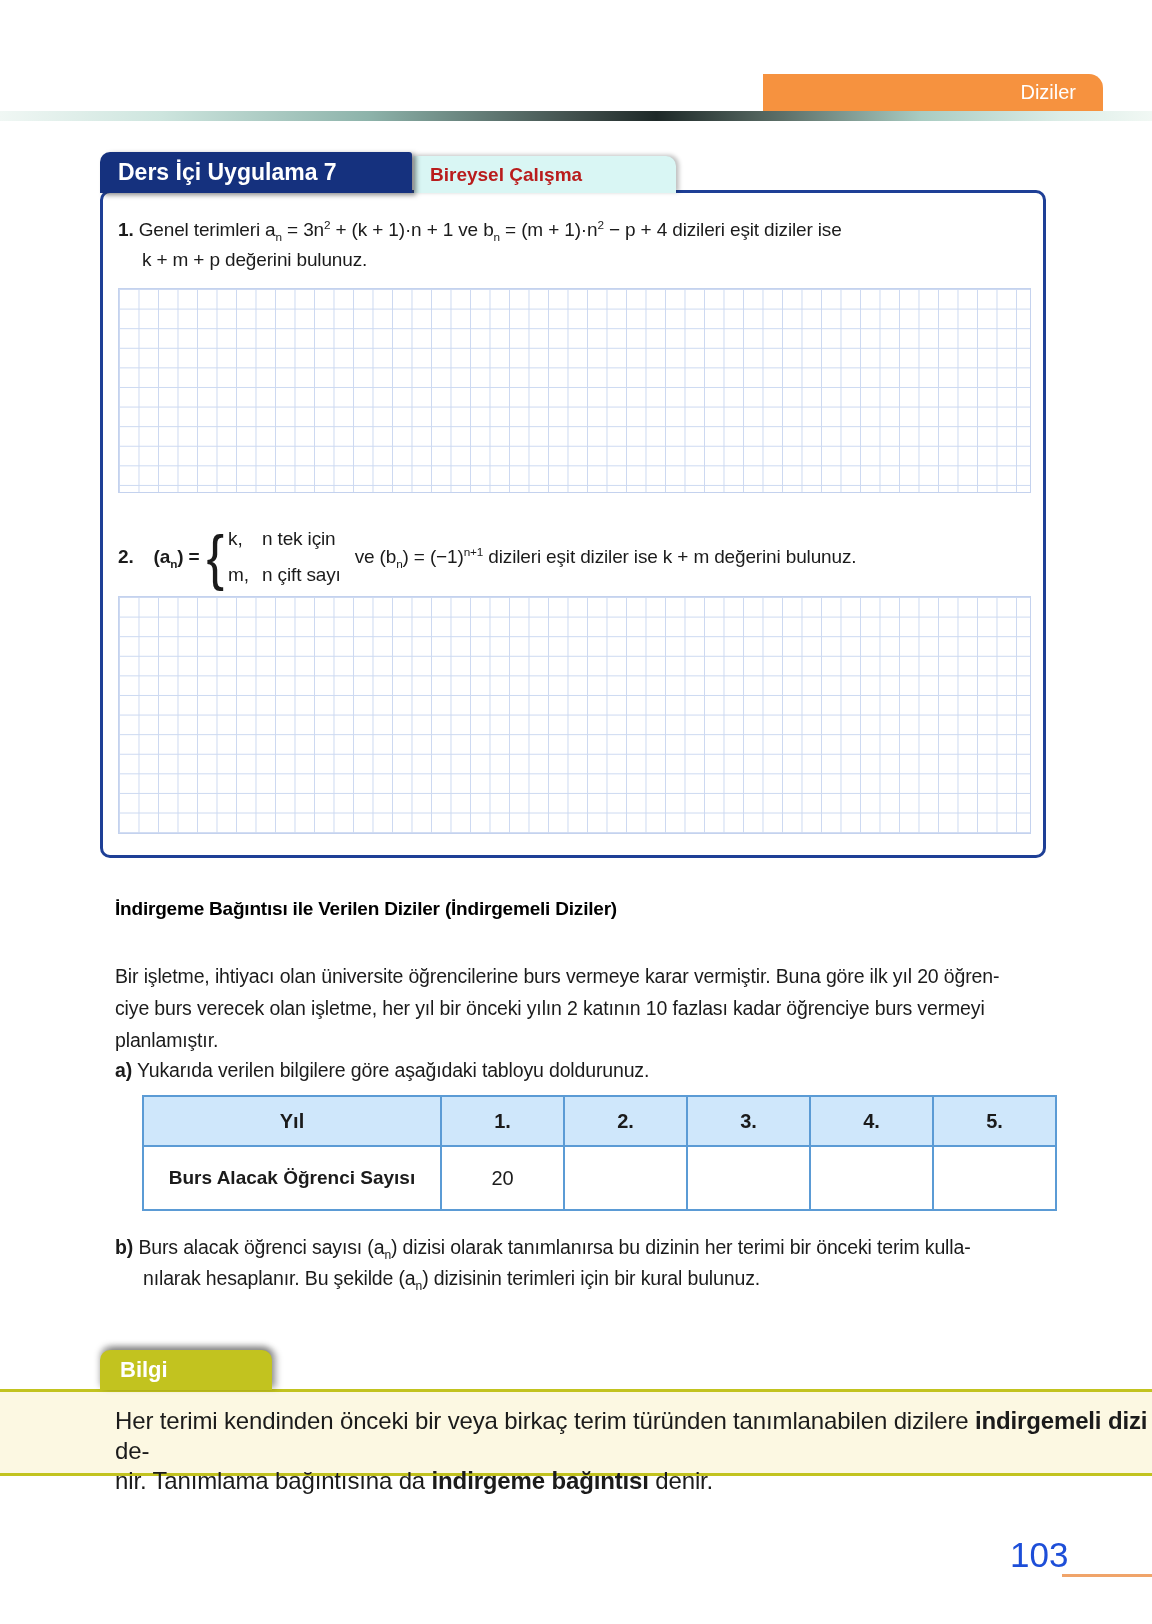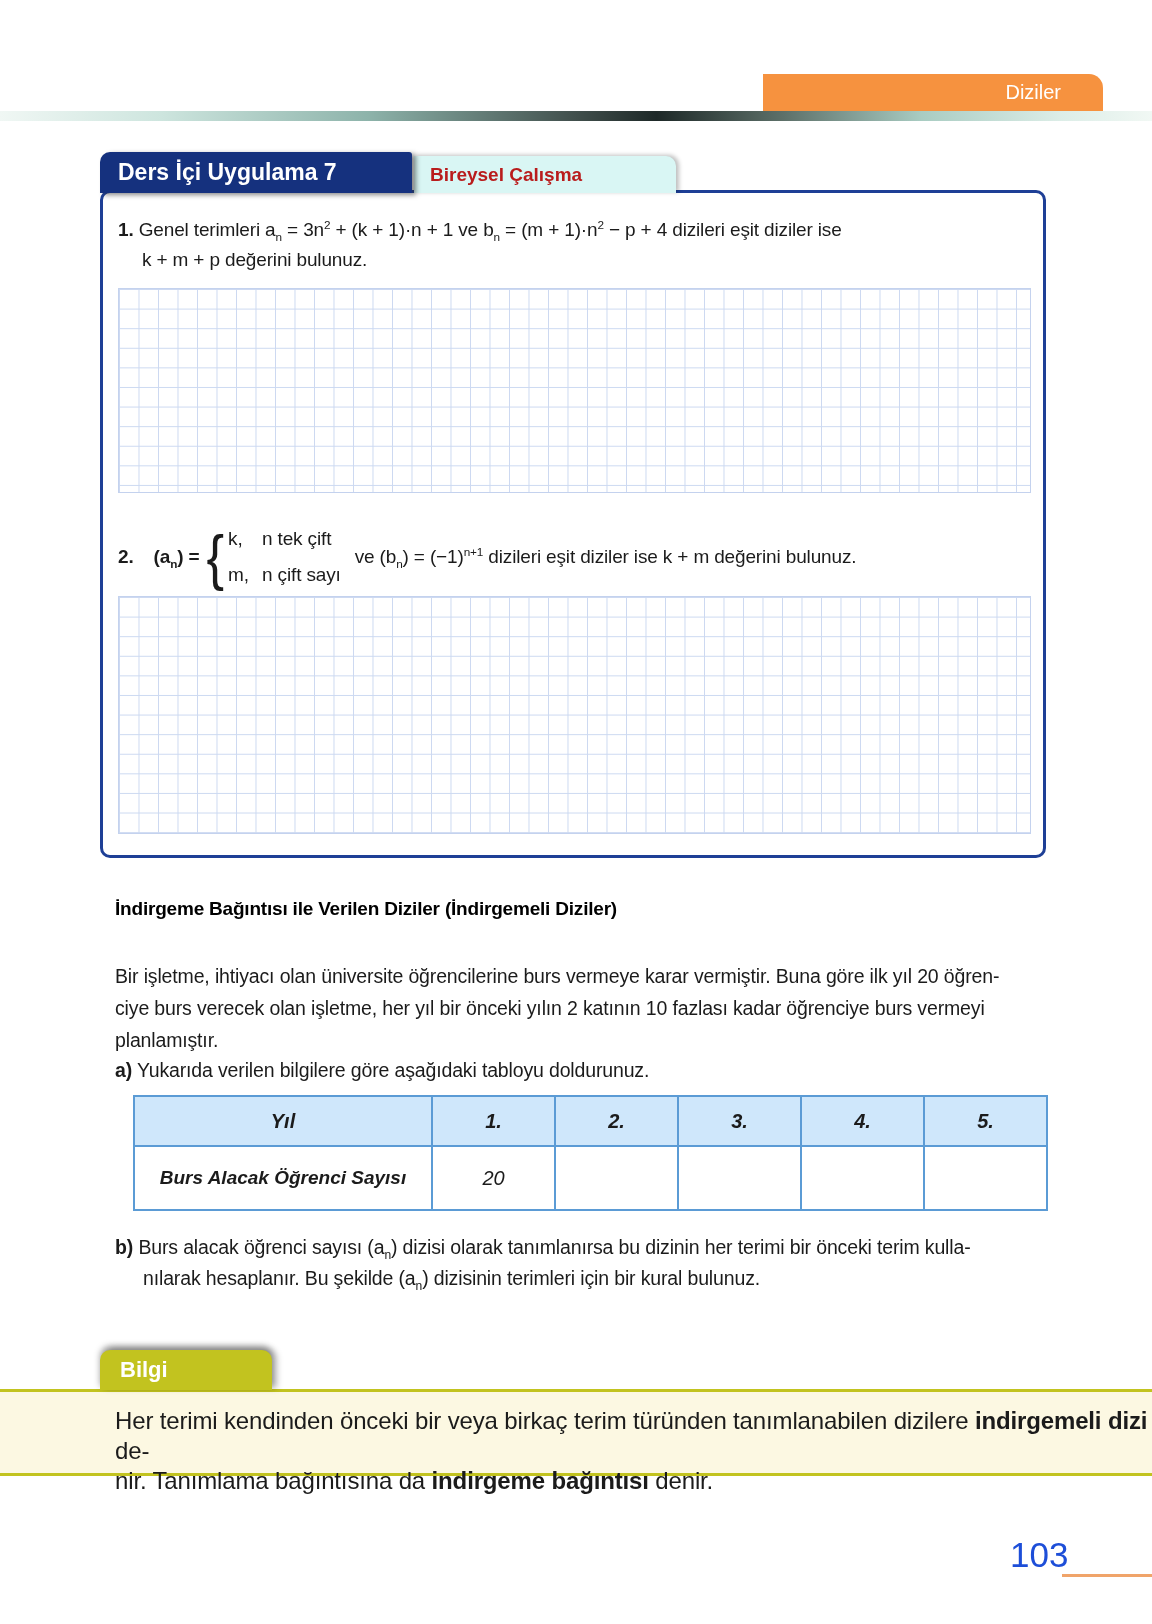--- a/index.html
+++ b/index.html
@@ -10,21 +10,21 @@
   }
   .abs{position:absolute;}
   sub{font-size:0.62em;line-height:0;}
   sup{font-size:0.62em;line-height:0;}
 
   
   .chapter-badge{
     left:763px;top:74px;width:340px;height:37px;
     background:#f6923f;border-radius:0 14px 0 0;
     color:#ffffff;font-size:20px;line-height:37px;
-    text-align:right;padding-right:42px;box-sizing:border-box;
+    text-align:right;padding-right:27px;box-sizing:border-box;
   }
   .top-rule{
     left:0;top:111px;width:1152px;height:10px;
     background:linear-gradient(90deg,
       #f0f7f4 0%, #cde5de 14%, #8db3aa 32%, #414f4c 50%,
       #1e2928 57%, #5d7069 68%, #a9ccc2 80%, #dcede7 92%, #f1f8f4 100%);
   }
 
   
   .tab-navy{
@@ -78,24 +78,23 @@
   .section-heading{
     left:115px;top:898px;width:940px;
     font-size:19px;font-weight:bold;letter-spacing:-0.2px;color:#000;
   }
   .intro{left:115px;top:960px;width:930px;font-size:19.5px;line-height:32px;letter-spacing:-0.15px;}
   .part-a{left:115px;top:1059px;width:930px;font-size:19.5px;letter-spacing:-0.15px;}
   .part-label{font-weight:bold;}
 
   
   .fill-table{
-    left:133px;top:1095px;width:904px;
+    left:142px;top:1095px;width:904px;
     border-collapse:collapse;table-layout:fixed;
     font-size:20px;
-    font-style:italic;
   }
   .fill-table td{
     border:2px solid #5b9bd5;text-align:center;vertical-align:middle;
     padding:0;
   }
   .fill-table .hdr td{background:#cfe7fb;font-weight:bold;height:48px;}
   .fill-table .bodyrow td{background:#ffffff;height:62px;}
   .fill-table .rowlabel{font-weight:bold;font-size:19px;}
   .col-label{width:296px;}
   .col-year{width:121px;}
@@ -147,21 +146,21 @@
 
   <div class="abs grid-paper grid1"></div>
 
   <div class="abs p2 problem">
     <span class="pnum">2.</span>
     <span class="lhs">(a<sub>n</sub>) =</span>
     <span class="brace">{</span>
     <span class="cases">
       <span class="case-row">
         <span class="case-val">k,</span>
-        <span>n tek çift</span>
+        <span>n tek için</span>
       </span>
       <span class="case-row">
         <span class="case-val">m,</span>
         <span>n çift sayı</span>
       </span>
     </span>
     <span class="rhs">ve (b<sub>n</sub>) = (−1)<sup>n+1</sup>  dizileri eşit diziler ise k + m değerini  bulunuz.</span>
   </div>
 
   <div class="abs grid-paper grid2"></div>

